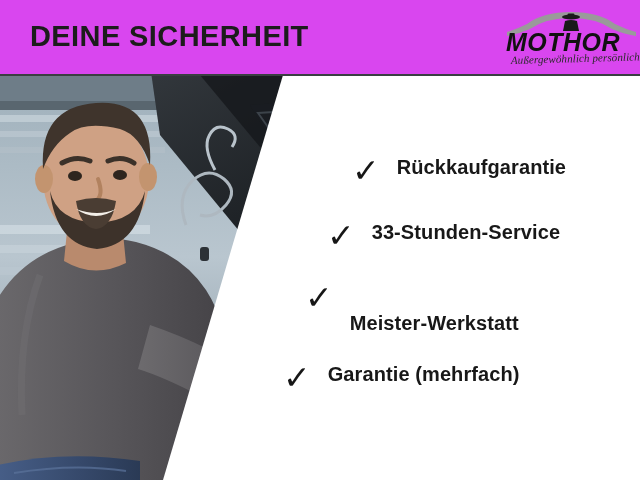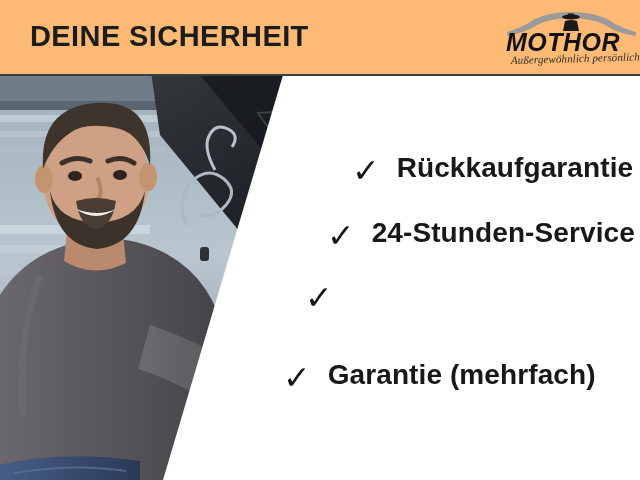--- a/index.html
+++ b/index.html
@@ -18,21 +18,21 @@
     overflow: hidden;
     background: #ffffff;
   }
 
   
   #header {
     position: absolute;
     left: 0; top: 0;
     width: 640px;
     height: 75px;
-    background: #fdba74;
+    background: #d946ef;
     z-index: 40;
   }
   #header-title {
     position: absolute;
     left: 30px;
     top: 20px;
     font-family: "Liberation Sans", sans-serif;
     font-weight: bold;
     font-size: 29px;
     letter-spacing: 0.4px;
@@ -101,21 +101,21 @@
     font-size: 33px;
     line-height: 36px;
     font-weight: bold;
     color: #161616;
     margin-right: 17px;
     flex: 0 0 auto;
   }
   .check-label {
     font-family: "Liberation Sans", sans-serif;
     font-weight: bold;
-    font-size: 28px;
+    font-size: 20px;
     line-height: 29px;
     color: #181818;
     letter-spacing: 0.1px;
   }
   #row-0 { left: 352px; top: 78px; }
   #row-1 { left: 327px; top: 143px; }
   #row-2 { left: 305px; top: 205px; }
   #row-3 { left: 283px; top: 285px; }
 </style>
 </head>
@@ -282,27 +282,28 @@
 
   <div id="checklist">
 
     <div class="check-row" id="row-0">
       <span class="check-mark">✓</span>
       <span class="check-label">Rückkaufgarantie</span>
     </div>
 
     <div class="check-row" id="row-1">
       <span class="check-mark">✓</span>
-      <span class="check-label">24-Stunden-Service</span>
+      <span class="check-label">33-Stunden-Service</span>
     </div>
 
     <div class="check-row" id="row-2">
       <span class="check-mark">✓</span>
       <span class="check-label">
         <br>
+        <span>Meister-Werkstatt</span>
       </span>
     </div>
 
     <div class="check-row" id="row-3">
       <span class="check-mark">✓</span>
       <span class="check-label">Garantie (mehrfach)</span>
     </div>
 
   </div>
 </div>

